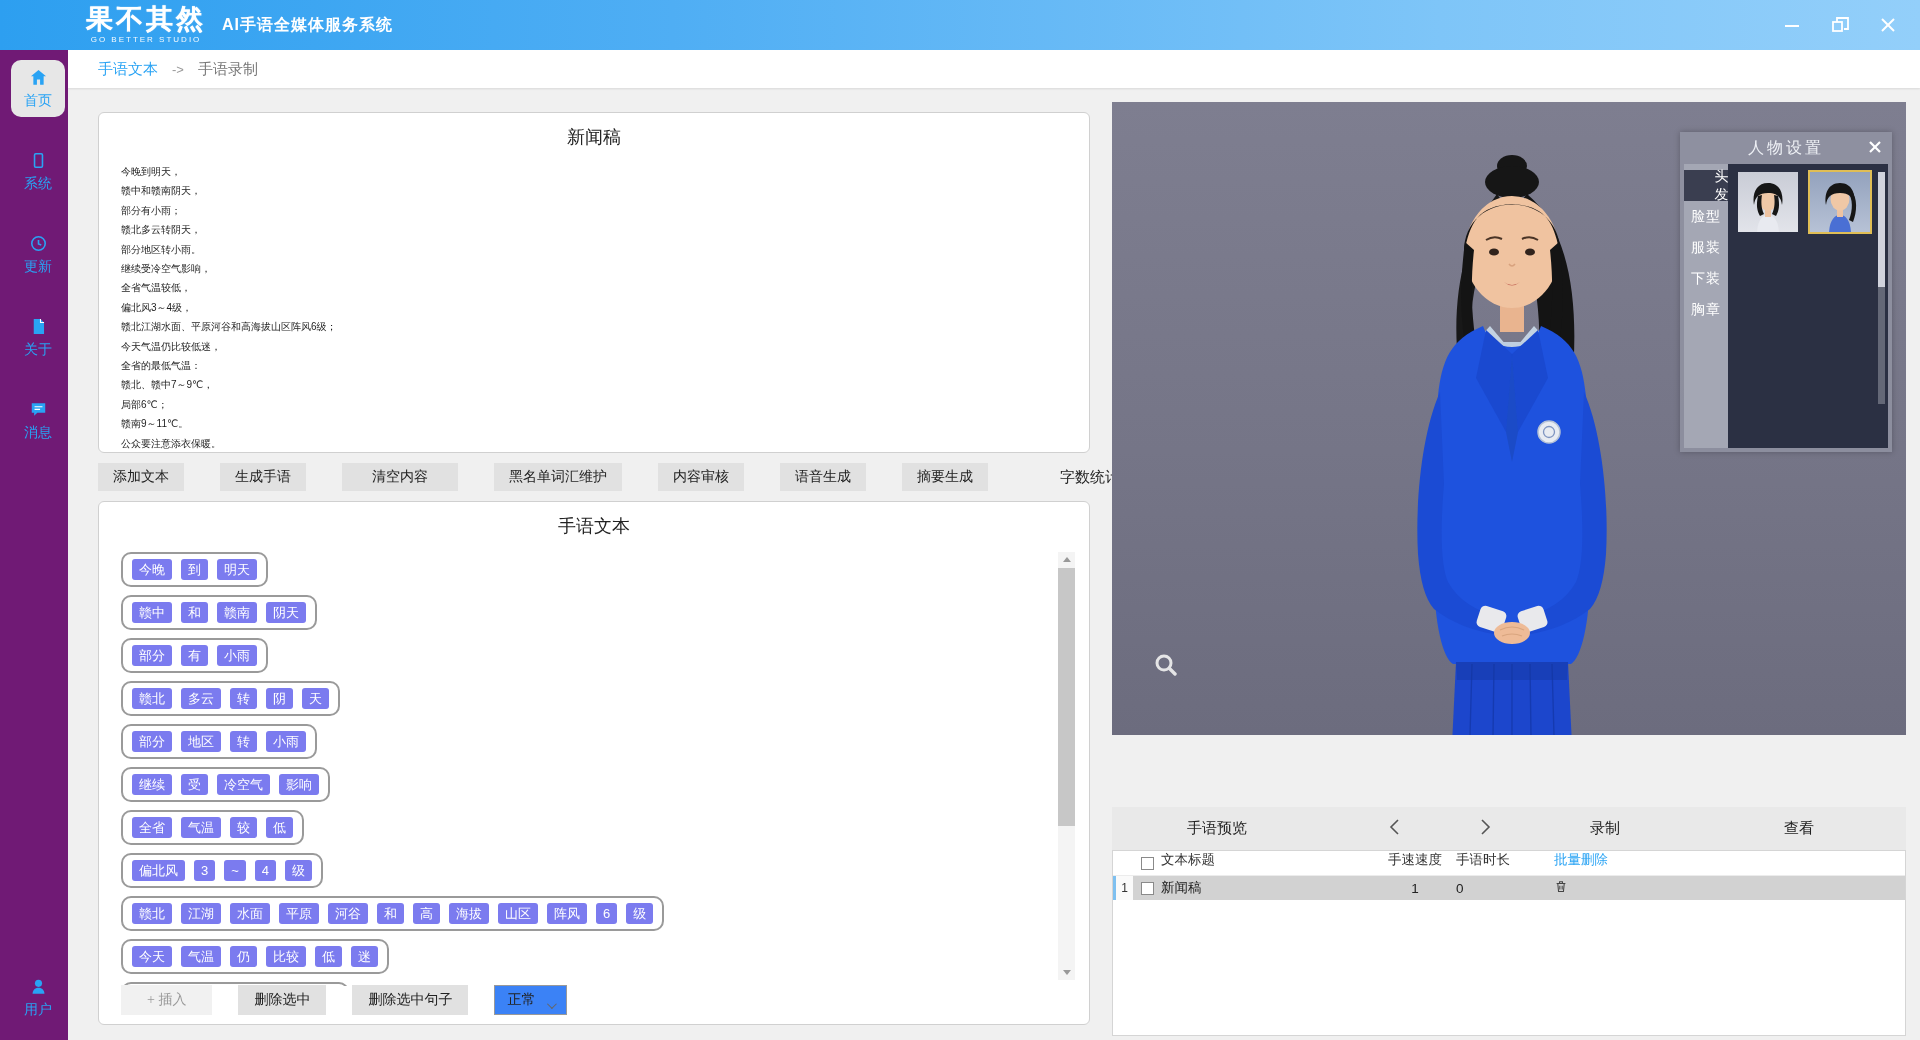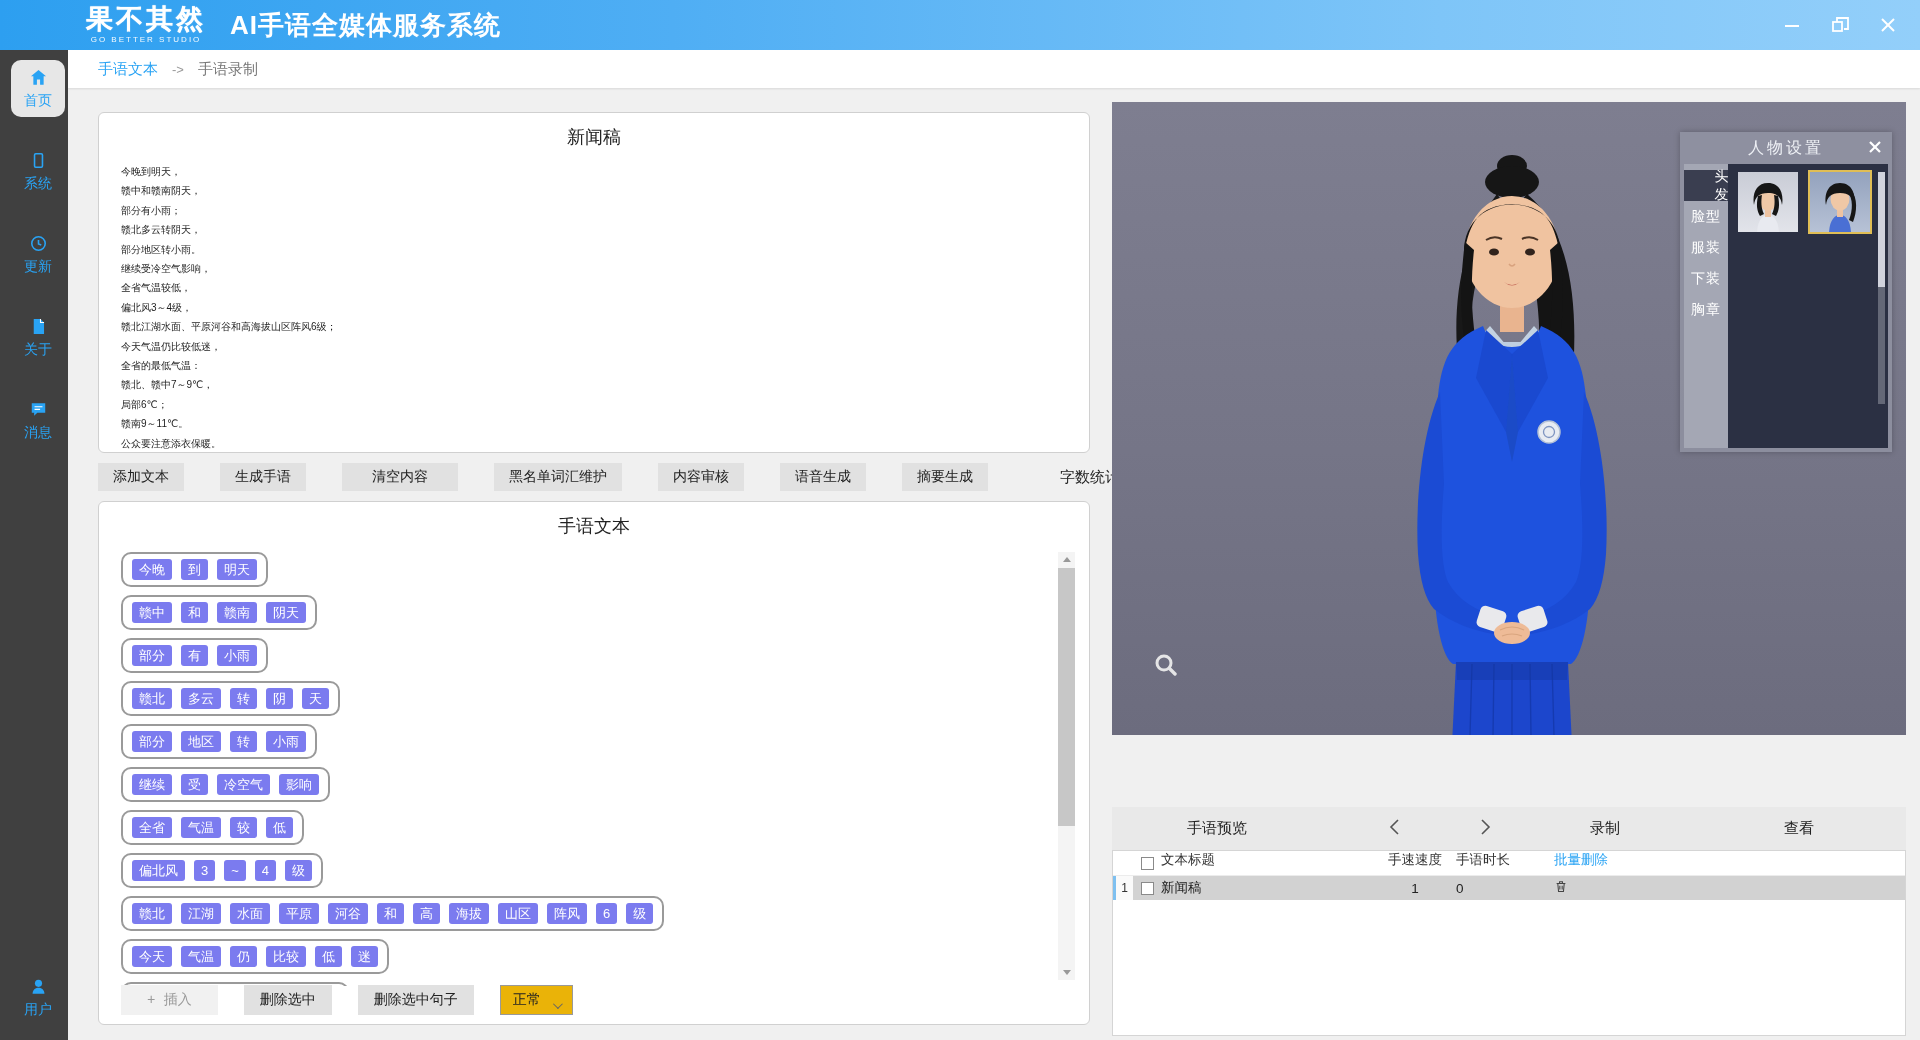--- a/index.html
+++ b/index.html
@@ -6,26 +6,26 @@
   html,body { width:1920px; height:1040px; overflow:hidden; background:#f0f0f0;
     font-family:"Liberation Sans","DejaVu Sans",sans-serif; color:#222; }
 
   
   .app-header { position:absolute; left:0; top:0; width:1920px; height:50px;
     background:linear-gradient(90deg,#2d9ff0 0%,#4faef4 35%,#7ec5f8 75%,#93cffa 100%);
     display:flex; align-items:center; color:#fff; z-index:20; }
   .logo-block { margin-left:86px; display:flex; flex-direction:column; line-height:1; }
   .logo-text { font-size:27px; font-weight:900; letter-spacing:3px; text-shadow:0 0 1px #fff; }
   .logo-sub { font-size:8px; letter-spacing:2px; margin-top:3px; text-align:center; opacity:.95; }
-  .app-title { font-size:26px; font-weight:bold; margin-left:24px; letter-spacing:1px; }
+  .app-title { font-size:16px; font-weight:bold; margin-left:16px; letter-spacing:1px; }
   .win-controls { margin-left:auto; margin-right:20px; display:flex; gap:24px; align-items:center; }
   .win-btn { width:24px; height:24px; display:flex; align-items:center; justify-content:center; cursor:pointer; }
 
   
-  .sidebar { position:absolute; left:0; top:50px; bottom:0; width:68px; background:#404040;
+  .sidebar { position:absolute; left:0; top:50px; bottom:0; width:68px; background:#701a75;
     display:flex; flex-direction:column; align-items:center; padding-top:10px; z-index:10;padding-left:8px; }
   .side-item { width:54px; padding:8px 0 7px; margin-bottom:26px; border-radius:10px;
     display:flex; flex-direction:column; align-items:center; gap:5px; color:#29a3f4;
     cursor:pointer; font-size:14px; }
   .side-item.active { background:#e7e7e7; }
   .side-icon svg { display:block; }
   .side-user { margin-top:auto; margin-bottom:14px; }
 
   
   .breadcrumb-bar { position:absolute; left:68px; top:50px; right:0; height:38px; background:#fff;
@@ -59,24 +59,24 @@
     cursor:pointer; line-height:1; white-space:nowrap; }
 
   .sign-scrollbar { position:absolute; right:14px; top:50px; bottom:44px; width:17px; background:#f4f4f4; }
   .scroll-arrow { position:absolute; left:0; width:17px; height:15px; display:flex; align-items:center; justify-content:center; cursor:pointer; }
   .scroll-arrow.up { top:0; } .scroll-arrow.down { bottom:0; }
   .tri-up { width:0; height:0; border-left:4px solid transparent; border-right:4px solid transparent; border-bottom:5px solid #999; }
   .tri-down { width:0; height:0; border-left:4px solid transparent; border-right:4px solid transparent; border-top:5px solid #999; }
   .scroll-thumb { position:absolute; left:0; top:16px; width:17px; height:258px; background:#c7c7c7; cursor:pointer; }
 
   .sign-footer { position:absolute; left:22px; bottom:9px; display:flex; align-items:center; gap:26px; }
-  .fbtn { background:#e1e1e1; border:none; font-family:Liberation Mono, monospace; font-size:14px; color:#222;
+  .fbtn { background:#e1e1e1; border:none; font-family:Liberation Serif, serif; font-size:14px; color:#222;
     padding:6px 16px; cursor:pointer; white-space:nowrap; }
   .fbtn.insert { background:#f1f1f1; color:#999; padding:6px 26px; }
-  .mode-select { border:1px solid #999; background:#eab308; padding:5px 12px; font-size:14px;
+  .mode-select { border:1px solid #999; background:#3b82f6; padding:5px 12px; font-size:14px;
     display:flex; align-items:flex-end; gap:12px; cursor:pointer; }
   .caret-down { width:7px; height:7px; border-right:1.5px solid #666; border-bottom:1.5px solid #666;
     transform:rotate(45deg) translateY(-2px); }
 
   
   .right-panel { position:absolute; left:1044px; top:14px; width:794px; bottom:4px; }
   .viewport { position:absolute; left:0; right:0; top:0; height:633px; overflow:hidden;
     background:linear-gradient(180deg,#7e7e90 0%,#757587 55%,#6c6c7e 100%); }
   .avatar-svg { position:absolute; left:50%; transform:translateX(-50%); top:0; }
   .zoom-tool { position:absolute; left:40px; bottom:52px; cursor:pointer; opacity:.9; }

